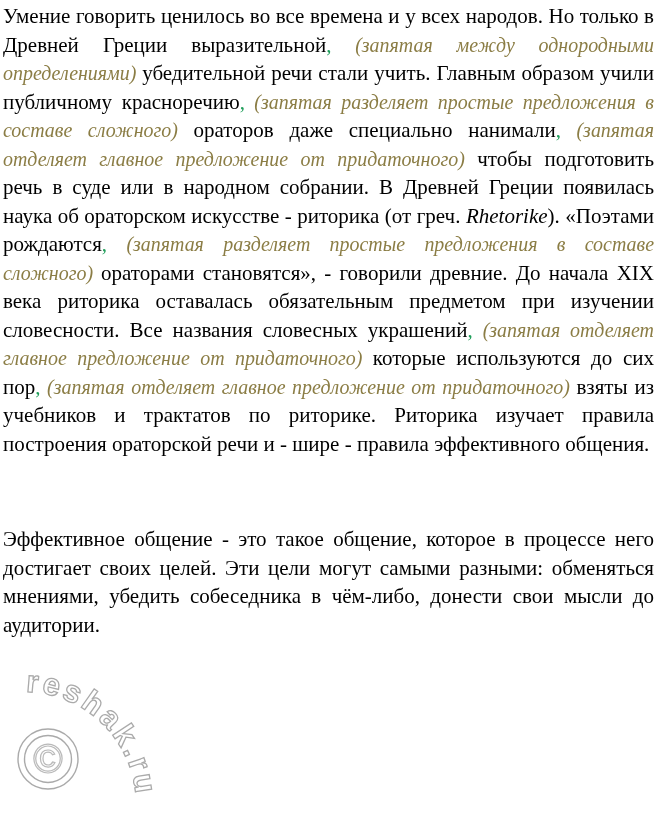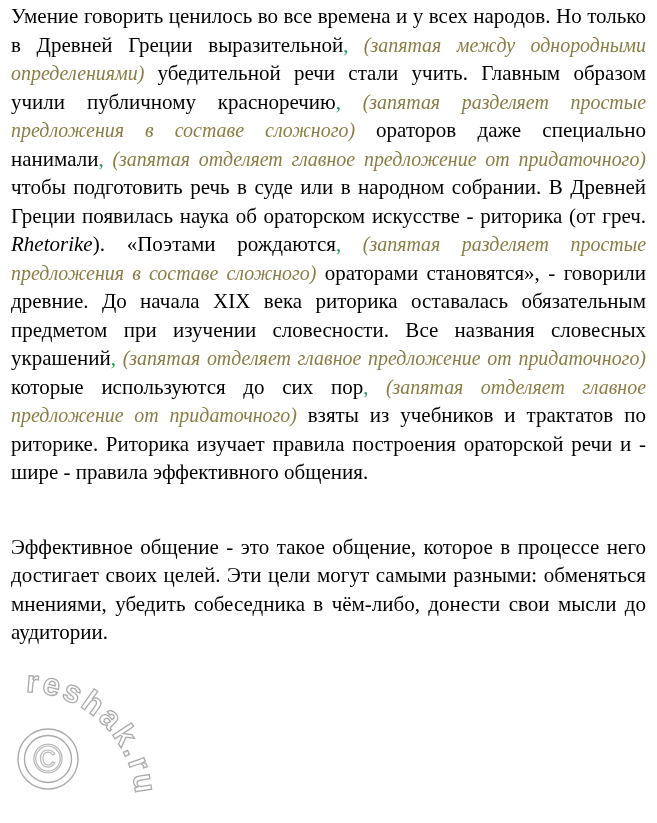--- a/index.html
+++ b/index.html
@@ -18,28 +18,28 @@
     width: 657px;
     height: 823px;
     background: var(--background, #ffffff);
   }
   .text-layer {
     position: relative;
     z-index: 1;
   }
   p.doc {
     margin: 0;
-    padding: 0 11px;
+    padding: 0 3px;
     font-size: 21px;
     line-height: 28.5px;
     text-align: justify;
     color: var(--text_color, #000000);
   }
   p.doc.para-first { margin-top: 2px; }
-  p.doc.para-second { margin-top: 46px; }
+  p.doc.para-second { margin-top: 67px; }
   p.doc.para-third { margin-top: 71px; }
 
   .seg-normal { color: var(--text_color, #000000); }
   .seg-comma  { color: var(--comma_color, #1f9e5a); }
   .seg-note   {
     color: var(--note_color, #8b7d45);
     font-style: italic;
     font-size: 0.95em;
   }
   .seg-latin  { font-style: italic; }

